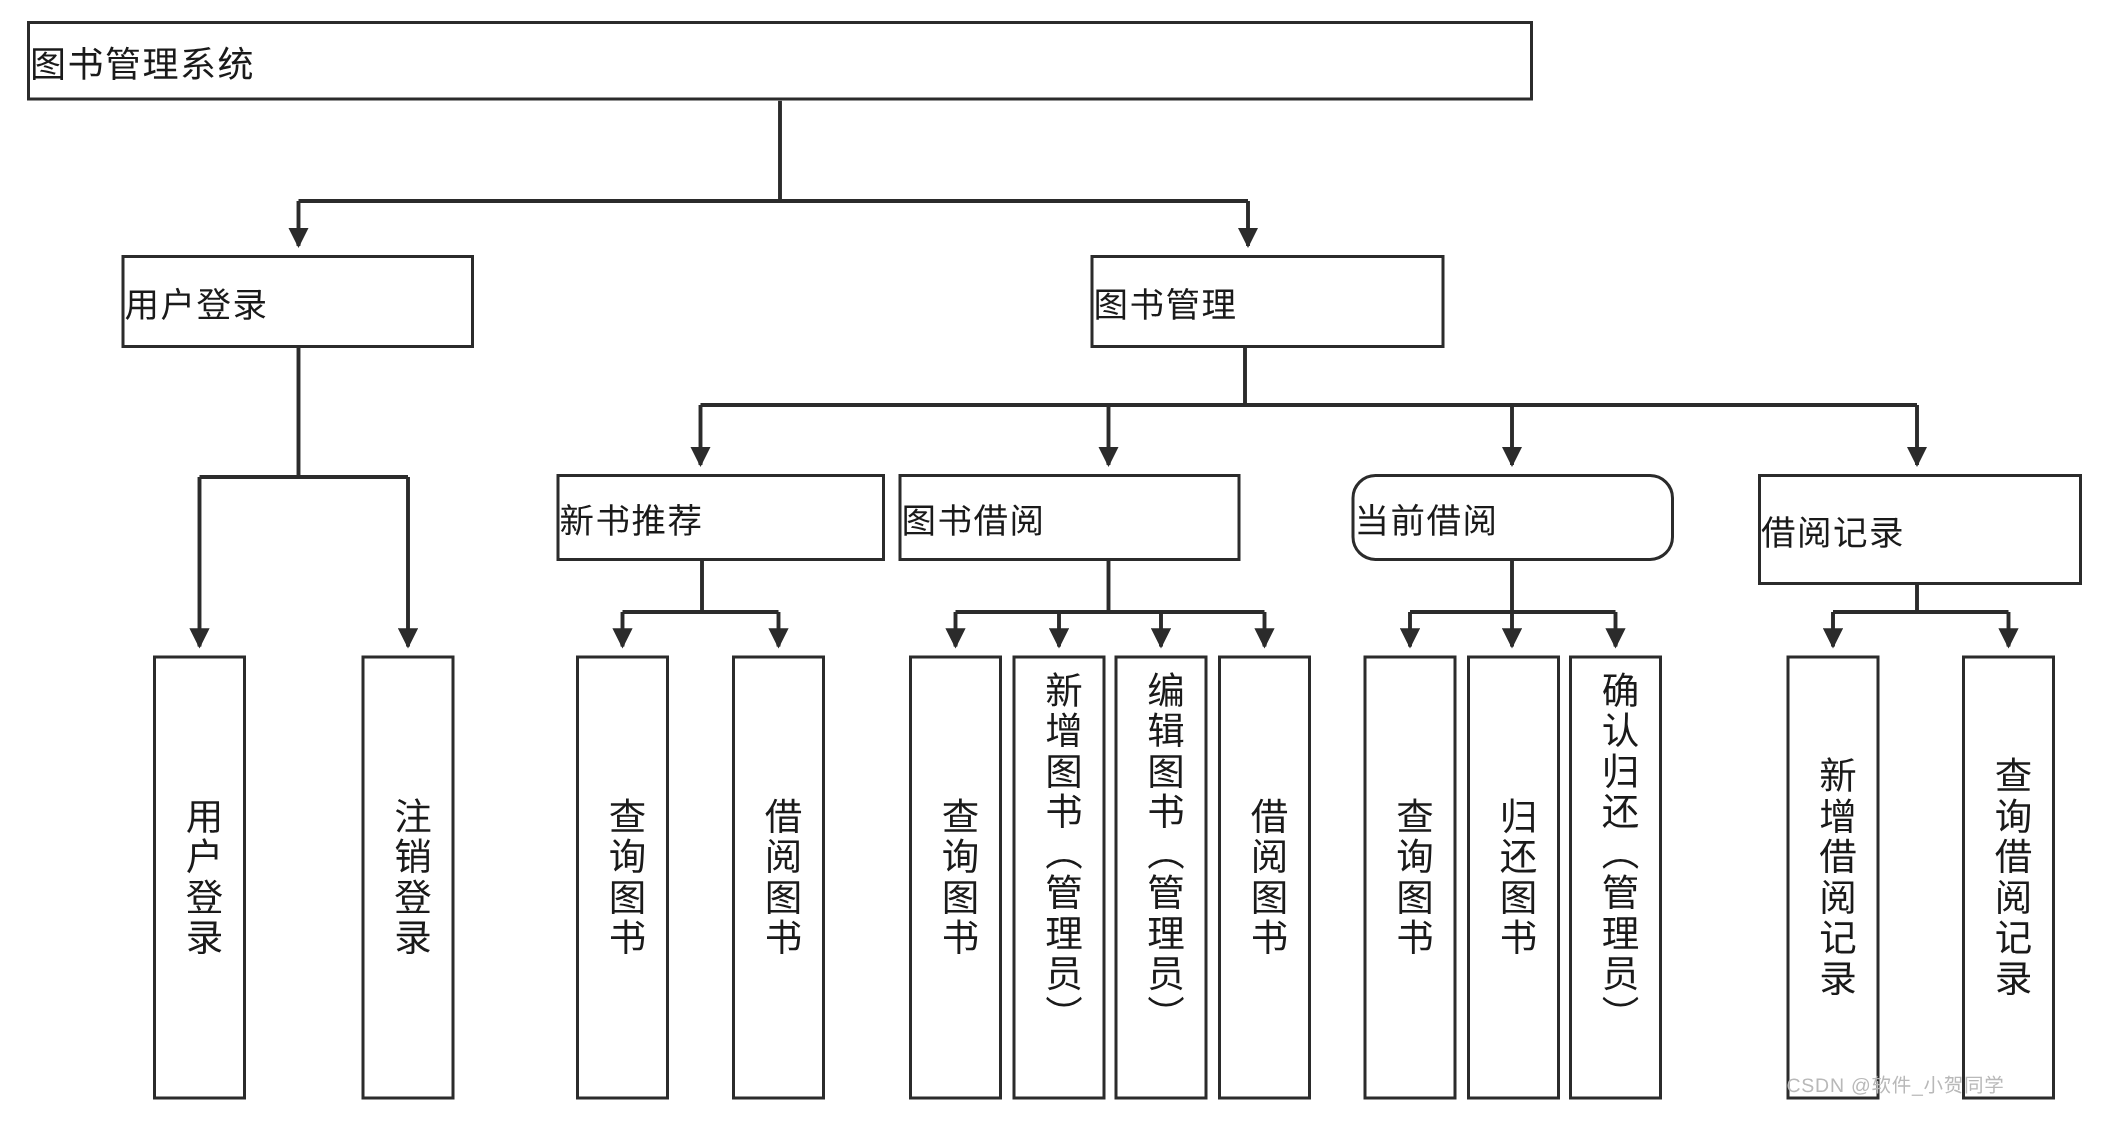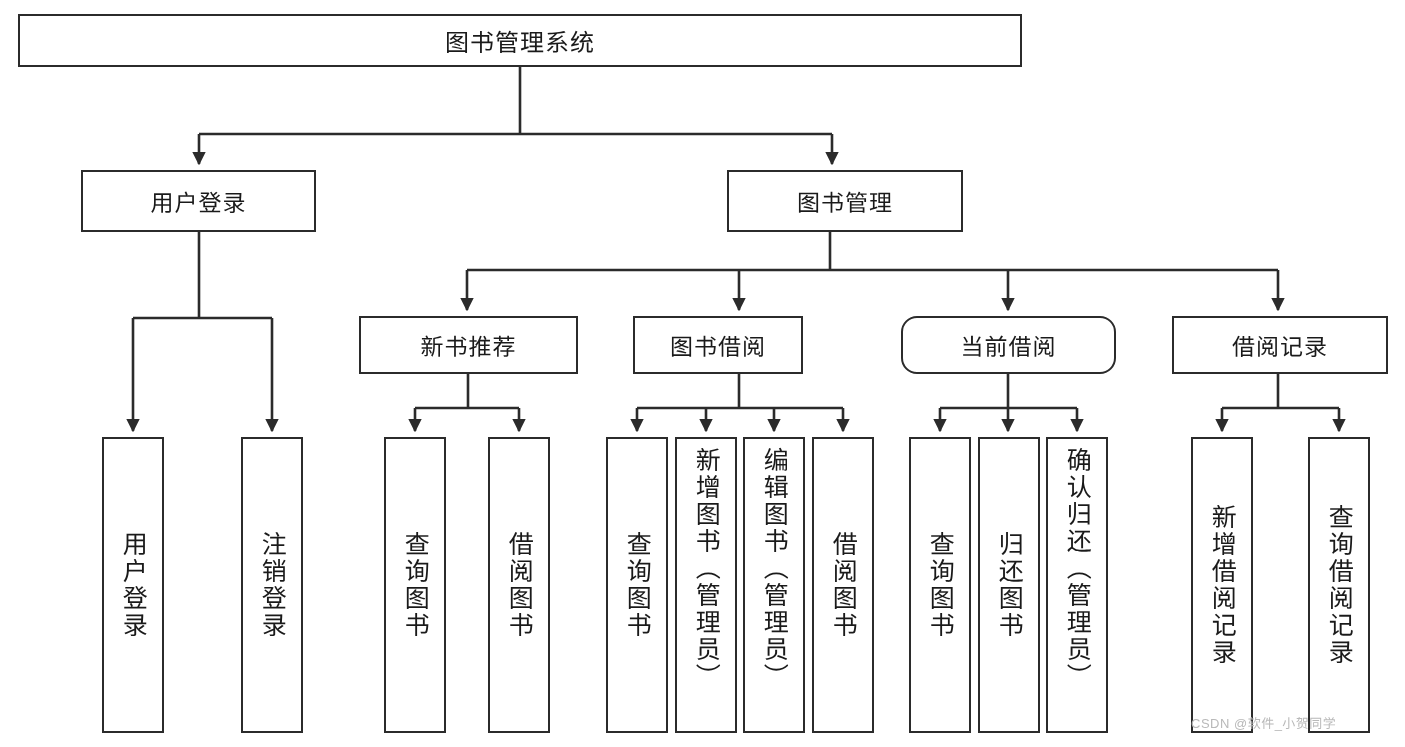--- a/index.html
+++ b/index.html
@@ -26,21 +26,20 @@
     height: 747px;
     pointer-events: none;
   }
   .node {
     position: absolute;
     box-sizing: border-box;
     border: 2px solid #2b2b2b;
     background: #ffffff;
     display: flex;
     align-items: center;
-    justify-content: center;
     color: #1a1a1a;
   }
   .node.horiz {
     font-size: 23px;
     letter-spacing: 1px;
   }
   .node.root {
     font-size: 24px;
   }
   .node.leaf {
@@ -135,33 +134,33 @@
   </div>
 
   <div class="node horiz" style="left:81px; top:170px; width:235px; height:62px;">
     <span>用户登录</span>
   </div>
 
   <div class="node horiz" style="left:727px; top:170px; width:236px; height:62px;">
     <span>图书管理</span>
   </div>
 
-  <div class="node horiz" style="left:359px; top:316px; width:219px; height:58px;">
+  <div class="node horiz" style="left:371px; top:316px; width:219px; height:58px;">
     <span>新书推荐</span>
   </div>
 
-  <div class="node horiz" style="left:633px; top:316px; width:170px; height:58px;">
+  <div class="node horiz" style="left:599px; top:316px; width:228px; height:58px;">
     <span>图书借阅</span>
   </div>
 
   <div class="node horiz" style="left:901px; top:316px; width:215px; height:58px;border-radius:16px;">
     <span>当前借阅</span>
   </div>
 
-  <div class="node horiz" style="left:1172px; top:316px; width:216px; height:58px;">
+  <div class="node horiz" style="left:1172px; top:316px; width:216px; height:74px;">
     <span>借阅记录</span>
   </div>
 
   <div class="node leaf leaf-mid" style="left:102px; top:437px; width:62px; height:296px;">
     <span class="vtext" style="margin-top: 86px;">用户登录</span>
   </div>
 
   <div class="node leaf leaf-mid" style="left:241px; top:437px; width:62px; height:296px;">
     <span class="vtext" style="margin-top: 86px;">注销登录</span>
   </div>

